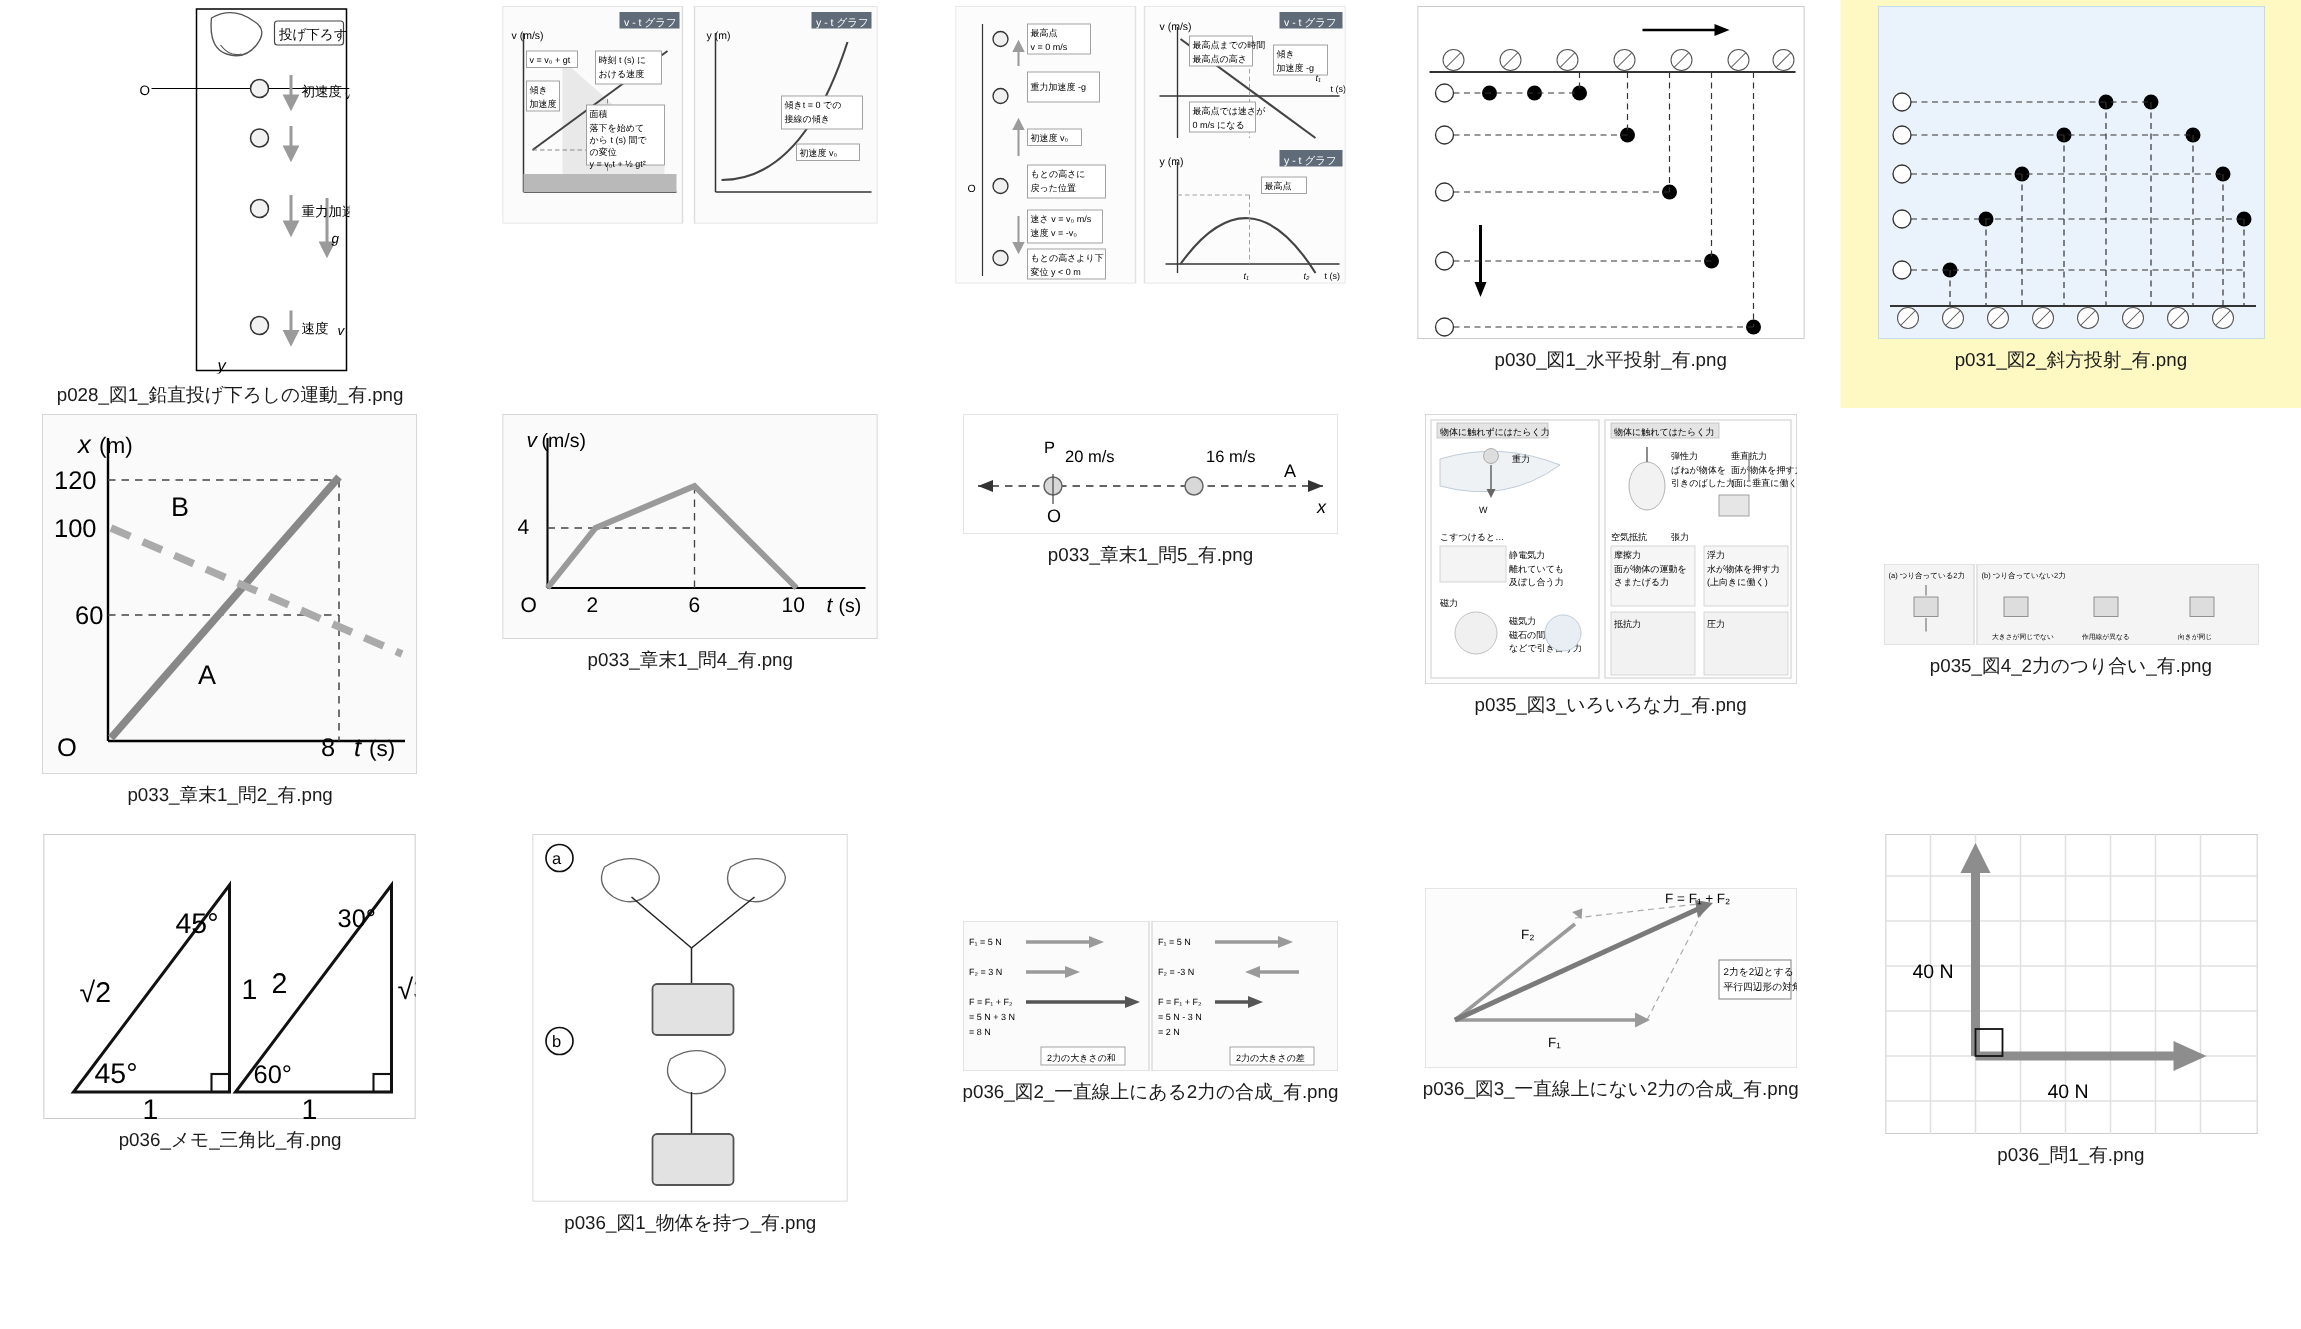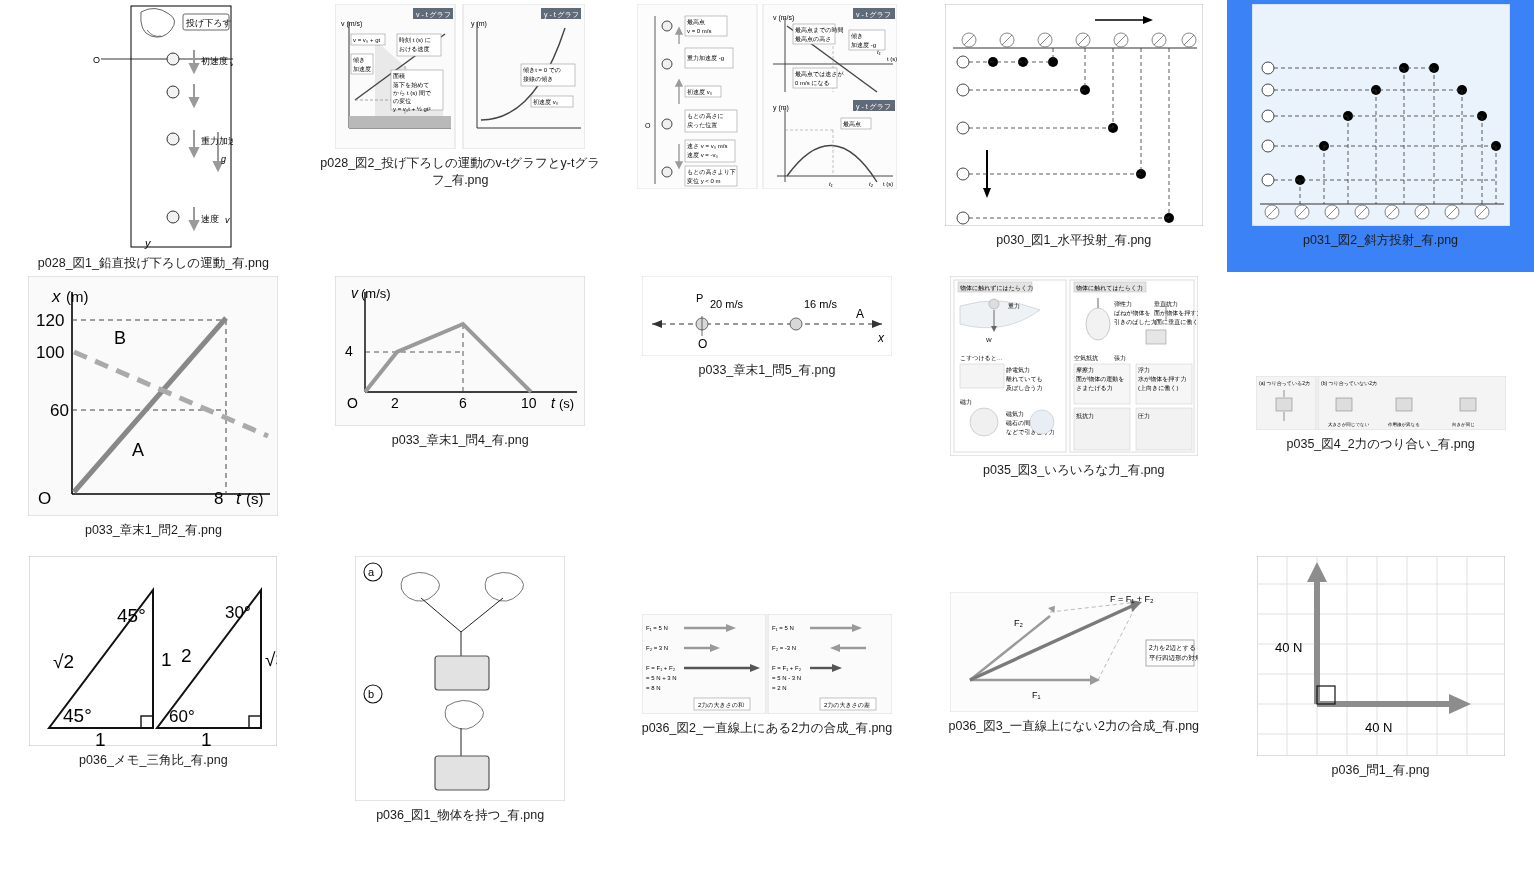--- a/index.html
+++ b/index.html
@@ -17,21 +17,21 @@
     width: 1534px;
   }
   .cell {
     display: flex;
     flex-direction: column;
     align-items: center;
     justify-content: flex-start;
     padding: 4px 6px 2px 6px;
   }
   .cell.selected {
-    background: #3b82f6;
+    background: #fef9c3;
   }
   .thumb-box {
     display: flex;
     align-items: center;
     justify-content: center;
     width: 100%;
   }
   .caption {
     font-size: 12.5px;
     color: #1b1b1b;
@@ -128,21 +128,20 @@
         <line x1="142" y1="18" x2="142" y2="124" stroke="#333" stroke-width="1"></line>
         <line x1="142" y1="124" x2="246" y2="124" stroke="#333" stroke-width="1"></line>
         <path d="M146 116 Q200 116 230 24" stroke="#444" stroke-width="1.4" fill="none"></path>
         <rect x="186" y="60" width="54" height="22" fill="#fff" stroke="#999" stroke-width="0.6"></rect>
         <text x="188" y="68" font-size="6">傾きt = 0 での</text>
         <text x="188" y="77" font-size="6">接線の傾き</text>
         <rect x="196" y="92" width="42" height="11" fill="#fff" stroke="#999" stroke-width="0.6"></rect>
         <text x="198" y="100" font-size="6">初速度 v₀</text>
       </svg>
     </div>
-    <div class="caption">p028_図2_投げ下ろしの運動のv-tグラフとy-tグラフ_有.png</div>
   </div>
 
   <div class="cell">
     <div class="thumb-box">
       <svg width="260" height="185" viewBox="0 0 260 185">
         <rect x="0" y="0" width="120" height="185" fill="#fcfcfc" stroke="#e2e2e2"></rect>
         <rect x="126" y="0" width="134" height="185" fill="#fcfcfc" stroke="#e2e2e2"></rect>
 
         <line x1="18" y1="12" x2="18" y2="180" stroke="#333" stroke-width="0.8"></line>
         <circle cx="30" cy="22" r="5" fill="#f0f0f0" stroke="#333" stroke-width="0.9"></circle>

